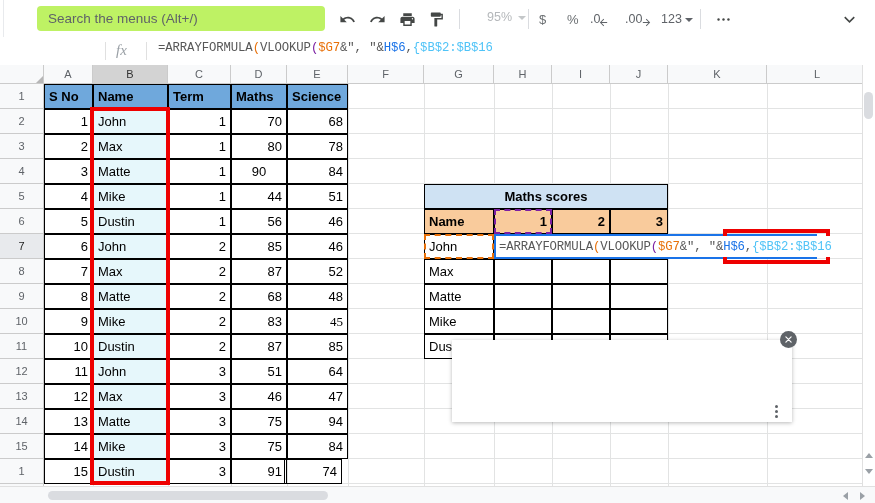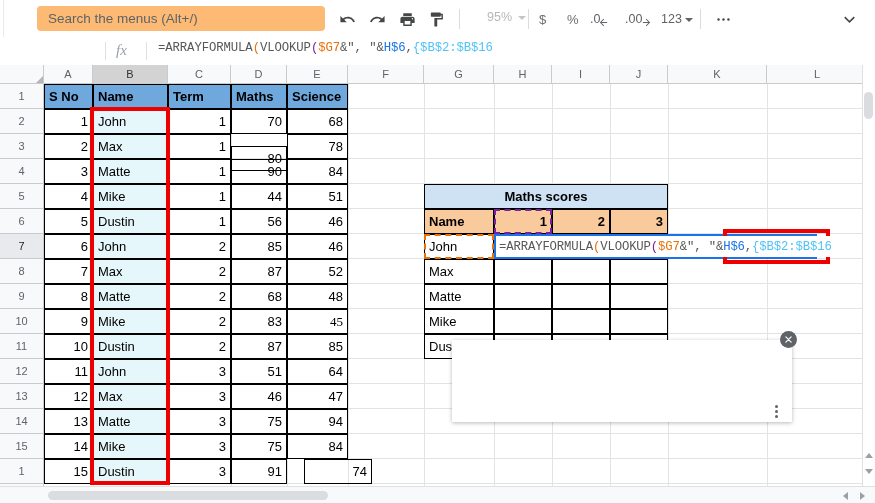--- a/index.html
+++ b/index.html
@@ -21,21 +21,21 @@
   .toolbar {
     position: absolute; left: 0; top: 0;
     width: 875px; height: 37px;
     background: #ffffff;
     border-bottom: 1px solid #e0e0e0;
     display: flex; align-items: center;
   }
   .menusearch {
     position: absolute; left: 37px; top: 6px;
     width: 288px; height: 25px;
-    background: #fdba74;
+    background: #bef264;
     border-radius: 4px;
     display: flex; align-items: center;
     padding-left: 11px;
     box-sizing: border-box;
     color: #5f6368;
     font-size: 13.5px;
   }
   .tbicon {
     position: absolute; top: 8px;
     width: 22px; height: 22px;
@@ -567,36 +567,36 @@
         </div>
         <div class="cell bd r" style="left: 44px; width: 49px; top: 69px;">
           <span>2</span>
         </div>
         <div class="cell bd bcol" style="left: 93px; width: 75px; top: 69px;">
           <span>Max</span>
         </div>
         <div class="cell bd r" style="left: 168px; width: 63px; top: 69px;">
           <span>1</span>
         </div>
-        <div class="cell bd r" style="left: 231px; width: 56px; top: 69px; margin-top: 12px;">
+        <div class="cell bd r" style="left: 231px; width: 56px; top: 69px;">
           <span>80</span>
         </div>
         <div class="cell bd r" style="left: 287px; width: 61px; top: 69px;">
           <span>78</span>
         </div>
         <div class="cell bd r" style="left: 44px; width: 49px; top: 94px;">
           <span>3</span>
         </div>
         <div class="cell bd bcol" style="left: 93px; width: 75px; top: 94px;">
           <span>Matte</span>
         </div>
         <div class="cell bd r" style="left: 168px; width: 63px; top: 94px;">
           <span>1</span>
         </div>
-        <div class="cell bd r" style="left: 231px; width: 56px; top: 94px;">
+        <div class="cell bd r" style="left: 231px; width: 56px; top: 94px; justify-content: center;">
           <span>90</span>
         </div>
         <div class="cell bd r" style="left: 287px; width: 61px; top: 94px;">
           <span>84</span>
         </div>
         <div class="cell bd r" style="left: 44px; width: 49px; top: 119px;">
           <span>4</span>
         </div>
         <div class="cell bd bcol" style="left: 93px; width: 75px; top: 119px;">
           <span>Mike</span>
@@ -765,21 +765,21 @@
         </div>
         <div class="cell bd bcol" style="left: 93px; width: 75px; top: 394px;">
           <span>Dustin</span>
         </div>
         <div class="cell bd r" style="left: 168px; width: 63px; top: 394px;">
           <span>3</span>
         </div>
         <div class="cell bd r" style="left: 231px; width: 56px; top: 394px; text-align: right;">
           <span>91</span>
         </div>
-        <div class="cell bd r" style="left: 304px; width: 68px; top: 394px;">
+        <div class="cell bd r" style="left: 284px; width: 58px; top: 394px;">
           <span>74</span>
         </div>
       </div>
     <div id="right-table">
         <div class="cell bd mt-title" style="left: 424px; width: 244px; top: 119px;">
           <span>Maths scores</span>
         </div>
         <div class="cell bd mt-hdr" style="left: 424px; width: 70px; top: 144px;">
           <span>Name</span>
         </div>

